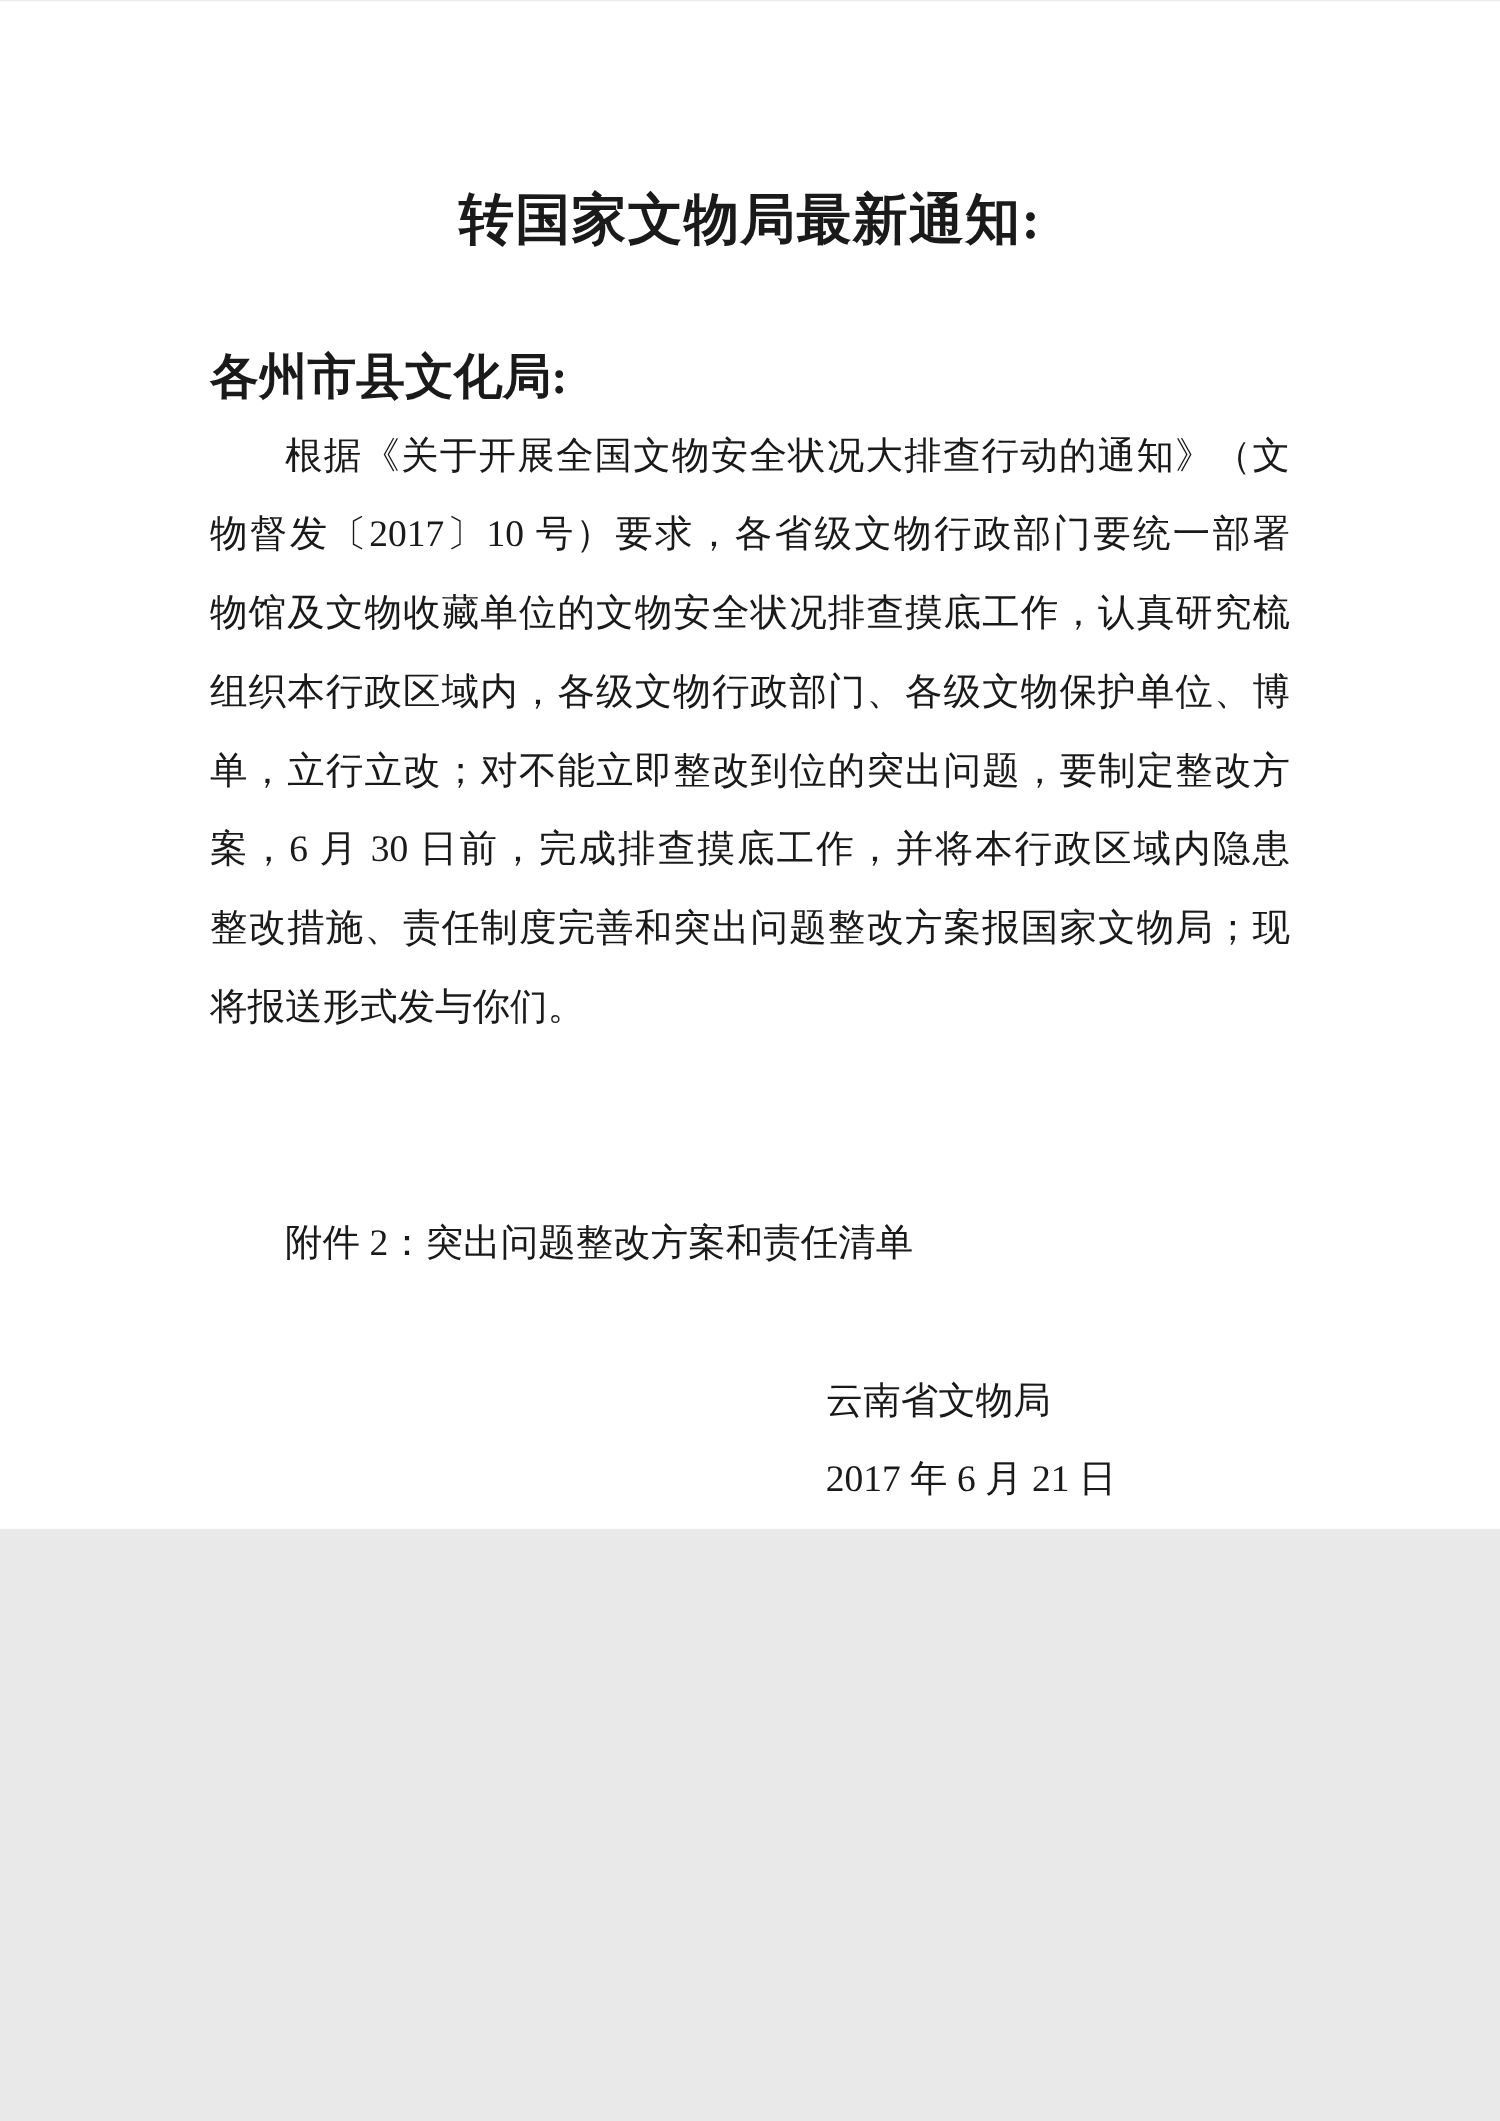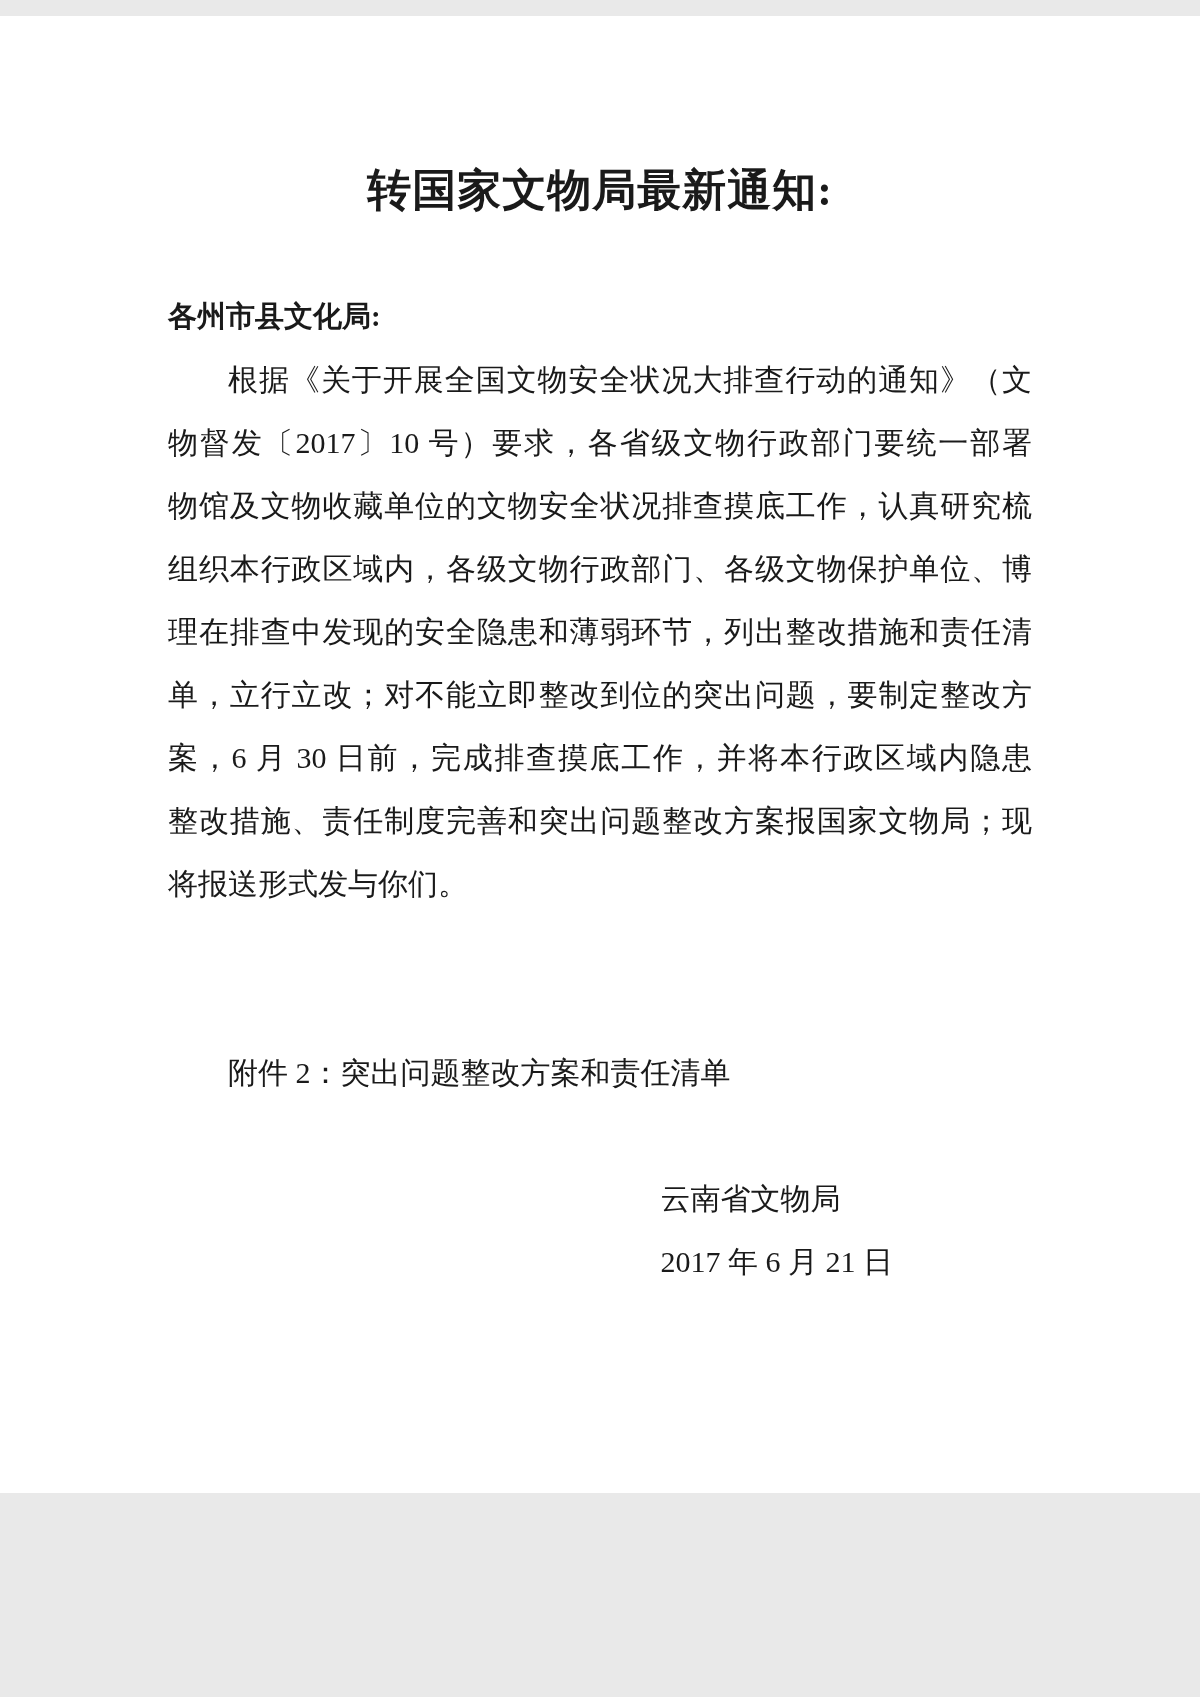--- a/index.html
+++ b/index.html
@@ -3,22 +3,22 @@
 <meta charset="utf-8">
 <style>
   :root {
     --text-color: #1a1a1a;
     --bg-color: #ffffff;
   }
   * { margin: 0; padding: 0; box-sizing: border-box; }
   html, body { background: #e9e9e9; }
   .page {
     width: 1200px;
-    height: 1477px;
-    margin: 16px auto;
+    height: 1222px;
+    margin: 1px auto;
     background: var(--bg-color);
     color: var(--text-color);
     font-family: "Liberation Serif", "DejaVu Serif", serif;
     font-size: 30px;
     padding: 143px 168px 0 168px;
     overflow: hidden;
   }
   .doc-title {
     font-size: 44px;
     font-weight: bold;
@@ -26,21 +26,21 @@
     line-height: 63px;
     height: 63px;
     margin-bottom: 63px;
     letter-spacing: 1px;
   }
   .line {
     line-height: 63px;
     height: 63px;
   }
   .salutation {
-    font-size: 29px;
+    font-size: 39px;
     font-weight: bold;
   }
   .jline {
     text-align: justify;
     text-align-last: justify;
     text-justify: inter-character;
   }
   .indent-first { text-indent: 60px; font-family: Liberation Serif, serif; }
   .indented { padding-left: 60px; }
   .spacer { height: 63px; }
@@ -60,21 +60,20 @@
 
   <h1 class="doc-title">转国家文物局最新通知:</h1>
 
   <div class="line salutation">各州市县文化局:</div>
 
   <div>
     <div class="line jline indent-first">根据《关于开展全国文物安全状况大排查行动的通知》（文</div>
     <div class="line jline">物督发〔2017〕10 号）要求，各省级文物行政部门要统一部署</div>
     <div class="line jline">物馆及文物收藏单位的文物安全状况排查摸底工作，认真研究梳</div>
     <div class="line jline">组织本行政区域内，各级文物行政部门、各级文物保护单位、博</div>
-    <div class="line jline">理在排查中发现的安全隐患和薄弱环节，列出整改措施和责任清</div>
     <div class="line jline">单，立行立改；对不能立即整改到位的突出问题，要制定整改方</div>
     <div class="line jline">案，6 月 30 日前，完成排查摸底工作，并将本行政区域内隐患</div>
     <div class="line jline">整改措施、责任制度完善和突出问题整改方案报国家文物局；现</div>
     <div class="line">将报送形式发与你们。</div>
   </div>
 
   <div class="spacer"></div>
 
 
   <div class="spacer"></div>

